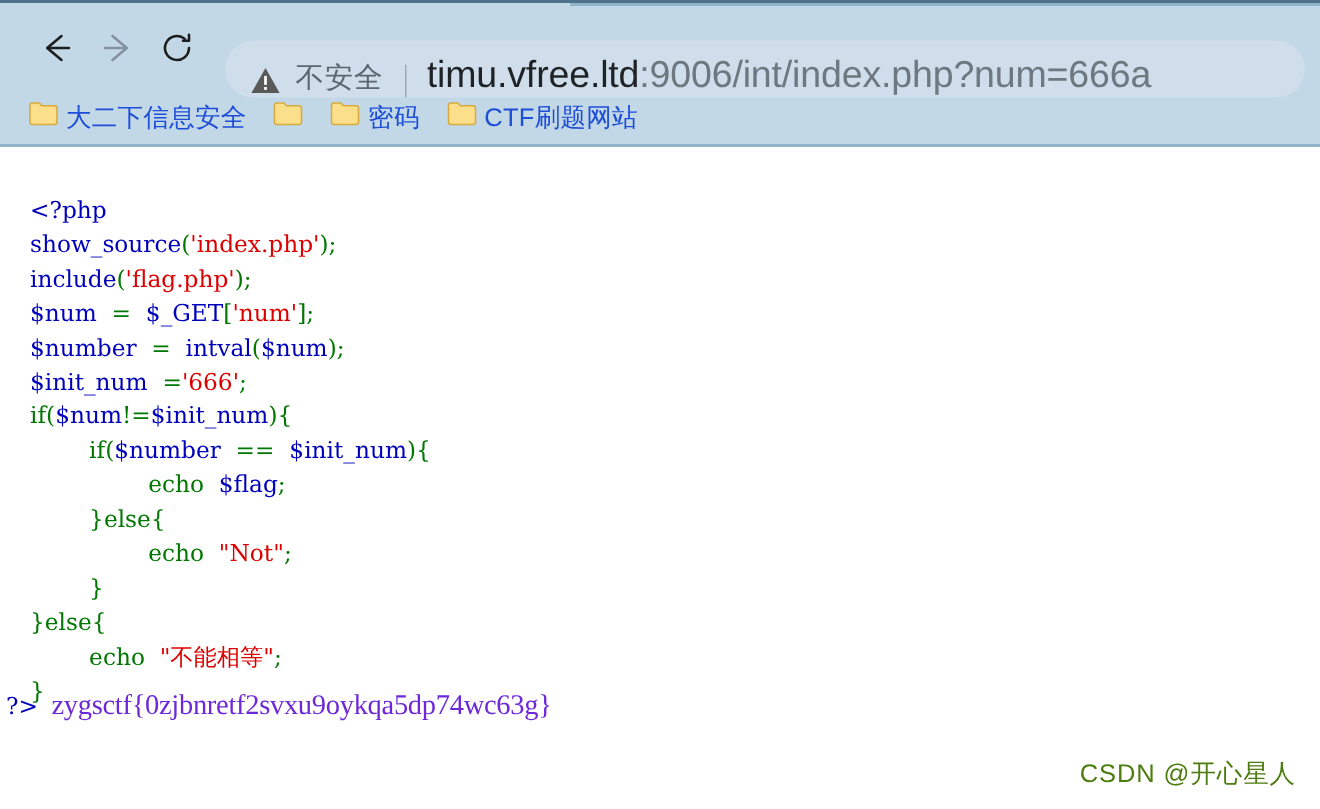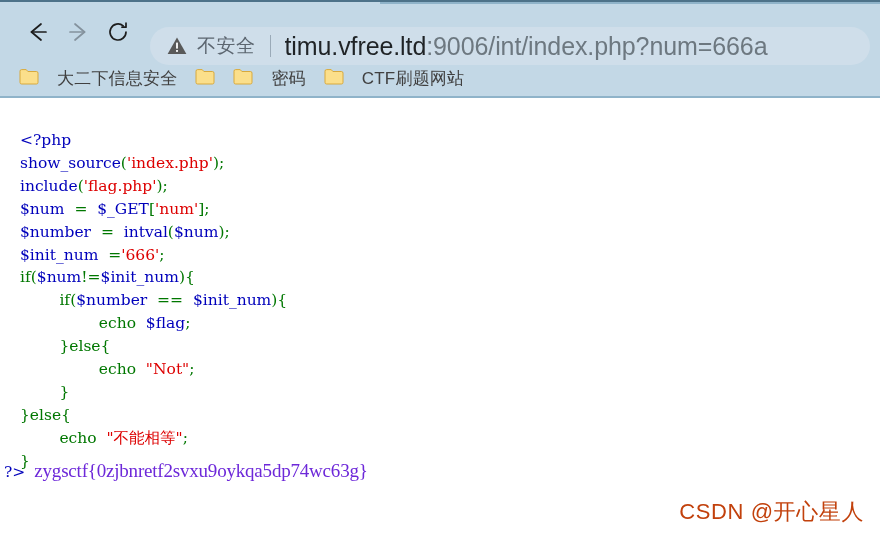--- a/index.html
+++ b/index.html
@@ -62,21 +62,21 @@
   }
   .nav-btn svg { display: block; }
 
   .omnibox {
     flex: 1 1 auto;
     height: 38px;
     margin-left: 12px;
     background: #cfdeea;
     border-radius: 19px;
     display: flex;
-    align-items: center;
+    align-items: flex-end;
     padding: 0 16px;
     box-sizing: border-box;
     min-width: 0;
     margin-top: 28px;
   }
   .warn-icon {
     flex: 0 0 auto;
     margin-right: 9px;
     display: flex;
     align-items: center;
@@ -119,22 +119,22 @@
   .bm {
     display: flex;
     align-items: center;
     flex: 0 0 auto;
     padding: 2px 9px;
     white-space: nowrap;
     cursor: default;
   }
   .bm-label {
     font-size: 17px;
-    color: #404040;
-    margin-left: 18px;
+    color: #1d4ed8;
+    margin-left: 5px;
     letter-spacing: 0.2px;
   }
   .folder-icon { flex: 0 0 auto; display:block; }
 
   
   .page {
     position: absolute;
     top: 100px; left: 0;
     width: 880px;
     height: 439px;
@@ -175,22 +175,22 @@
     font-size: 19px;
     color: #6d28d9;
     margin-left: 9px;
     letter-spacing: -0.2px;
   }
 
   .watermark {
     position: absolute;
     right: 16px;
     bottom: 12px;
-    font-size: 22px;
-    color: #c2410c;
+    font-size: 17px;
+    color: #4d7c0f;
     letter-spacing: 0.6px;
     white-space: nowrap;
   }
 </style>
 </head>
 <body>
 
 <div id="app">
 
   <div class="chrome">

